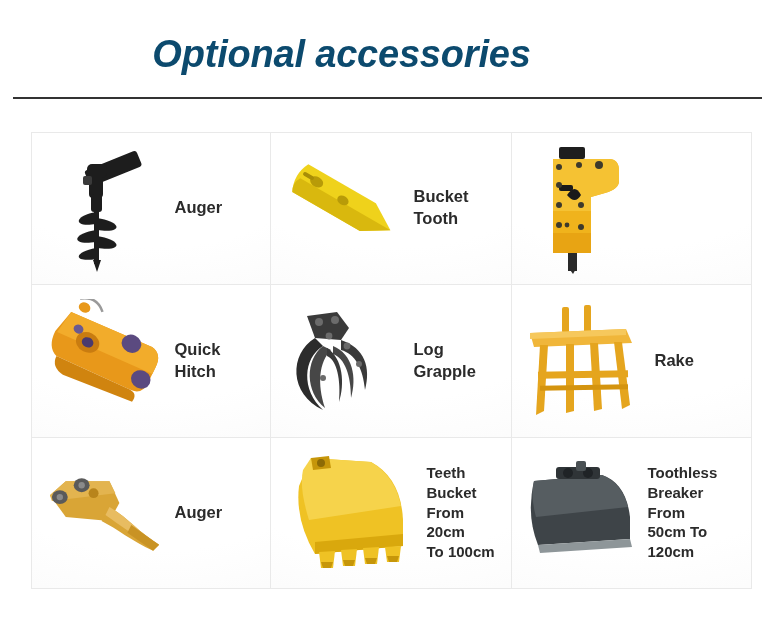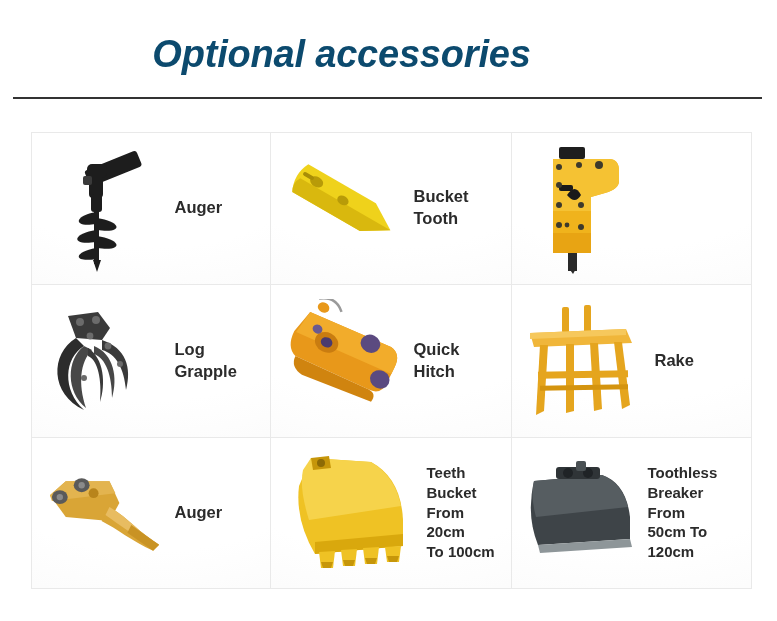--- a/index.html
+++ b/index.html
@@ -178,20 +178,43 @@
               <circle cx="44" cy="84" r="2.4"></circle>
             </g>
           </svg>
         </div>
       </div>
     </div>
 
     <div class="cell">
       <div class="cell-inner">
         <div class="thumb">
+          <svg class="art" width="132" height="124" viewBox="0 0 132 124">
+            <g transform="rotate(26 66 62)">
+              <path d="M16 32 L104 28 Q116 30 116 44 L116 62 Q116 76 102 76 L22 78 Q10 74 10 56 Z" fill="#E8981A"></path>
+              <path d="M16 32 L104 28 Q116 30 116 44 L116 52 L12 56 Z" fill="#F2AC2B"></path>
+              <path d="M22 78 L102 76 Q112 76 110 86 L36 92 Q22 90 22 78 Z" fill="#D0840F"></path>
+              <ellipse cx="44" cy="52" rx="12" ry="10" fill="#C97C10"></ellipse>
+              <ellipse cx="44" cy="52" rx="6" ry="5" fill="#4a3a6e"></ellipse>
+              <ellipse cx="84" cy="34" rx="10" ry="9" fill="#5b4a80"></ellipse>
+              <ellipse cx="108" cy="62" rx="10" ry="9" fill="#5b4a80"></ellipse>
+              <ellipse cx="30" cy="44" rx="5" ry="4.5" fill="#6a5a90"></ellipse>
+              <path d="M18 16 q14 -10 26 2" stroke="#9a9a9a" stroke-width="2.5" fill="none"></path>
+              <ellipse cx="26" cy="22" rx="6" ry="5" fill="#E8981A"></ellipse>
+            </g>
+          </svg>
+        </div>
+        <div class="caption big">Quick
+Hitch</div>
+      </div>
+    </div>
+
+    <div class="cell">
+      <div class="cell-inner">
+        <div class="thumb">
           <svg class="art" width="126" height="126" viewBox="0 0 126 126">
             <path d="M28 18 L58 14 L70 30 L62 42 L36 40 Z" fill="#3a3a3a"></path>
             <path d="M36 40 C 10 56, 10 96, 44 112 C 22 92, 24 60, 44 48 Z" fill="#2c2c2c"></path>
             <path d="M44 48 C 26 62, 26 94, 46 110 C 38 86, 40 64, 52 52 Z" fill="#474747"></path>
             <path d="M62 42 C 86 50, 92 70, 86 92 C 84 70, 76 56, 62 52 Z" fill="#3a3a3a"></path>
             <path d="M54 48 C 74 56, 78 80, 72 100 C 72 78, 66 60, 54 56 Z" fill="#474747"></path>
             <path d="M48 50 C 64 60, 66 86, 60 104 C 62 82, 58 62, 48 58 Z" fill="#3a3a3a"></path>
             <g fill="#6b6b6b">
               <circle cx="40" cy="24" r="4"></circle>
                 <circle cx="56" cy="22" r="4"></circle>
@@ -203,43 +226,20 @@
           </svg>
         </div>
         <div class="caption big">Log
 Grapple</div>
       </div>
     </div>
 
     <div class="cell">
       <div class="cell-inner">
         <div class="thumb">
-          <svg class="art" width="132" height="124" viewBox="0 0 132 124">
-            <g transform="rotate(26 66 62)">
-              <path d="M16 32 L104 28 Q116 30 116 44 L116 62 Q116 76 102 76 L22 78 Q10 74 10 56 Z" fill="#E8981A"></path>
-              <path d="M16 32 L104 28 Q116 30 116 44 L116 52 L12 56 Z" fill="#F2AC2B"></path>
-              <path d="M22 78 L102 76 Q112 76 110 86 L36 92 Q22 90 22 78 Z" fill="#D0840F"></path>
-              <ellipse cx="44" cy="52" rx="12" ry="10" fill="#C97C10"></ellipse>
-              <ellipse cx="44" cy="52" rx="6" ry="5" fill="#4a3a6e"></ellipse>
-              <ellipse cx="84" cy="34" rx="10" ry="9" fill="#5b4a80"></ellipse>
-              <ellipse cx="108" cy="62" rx="10" ry="9" fill="#5b4a80"></ellipse>
-              <ellipse cx="30" cy="44" rx="5" ry="4.5" fill="#6a5a90"></ellipse>
-              <path d="M18 16 q14 -10 26 2" stroke="#9a9a9a" stroke-width="2.5" fill="none"></path>
-              <ellipse cx="26" cy="22" rx="6" ry="5" fill="#E8981A"></ellipse>
-            </g>
-          </svg>
-        </div>
-        <div class="caption big">Quick
-Hitch</div>
-      </div>
-    </div>
-
-    <div class="cell">
-      <div class="cell-inner">
-        <div class="thumb">
           <svg class="art" width="122" height="124" viewBox="0 0 122 124">
             <rect x="40" y="8" width="7" height="26" rx="2" fill="#E5A51E"></rect>
             <rect x="62" y="6" width="7" height="28" rx="2" fill="#E5A51E"></rect>
             <path d="M8 34 L104 30 L110 44 L12 48 Z" fill="#F0B63A"></path>
             <path d="M8 34 L104 30 L104 36 L8 40 Z" fill="#F6C85C"></path>
             <g fill="#E5A51E">
               <path d="M18 46 L26 46 L22 112 L14 116 Z"></path>
               <path d="M44 45 L52 45 L52 112 L44 114 Z"></path>
               <path d="M68 44 L76 44 L80 110 L72 112 Z"></path>
               <path d="M92 43 L100 43 L108 106 L100 110 Z"></path>

